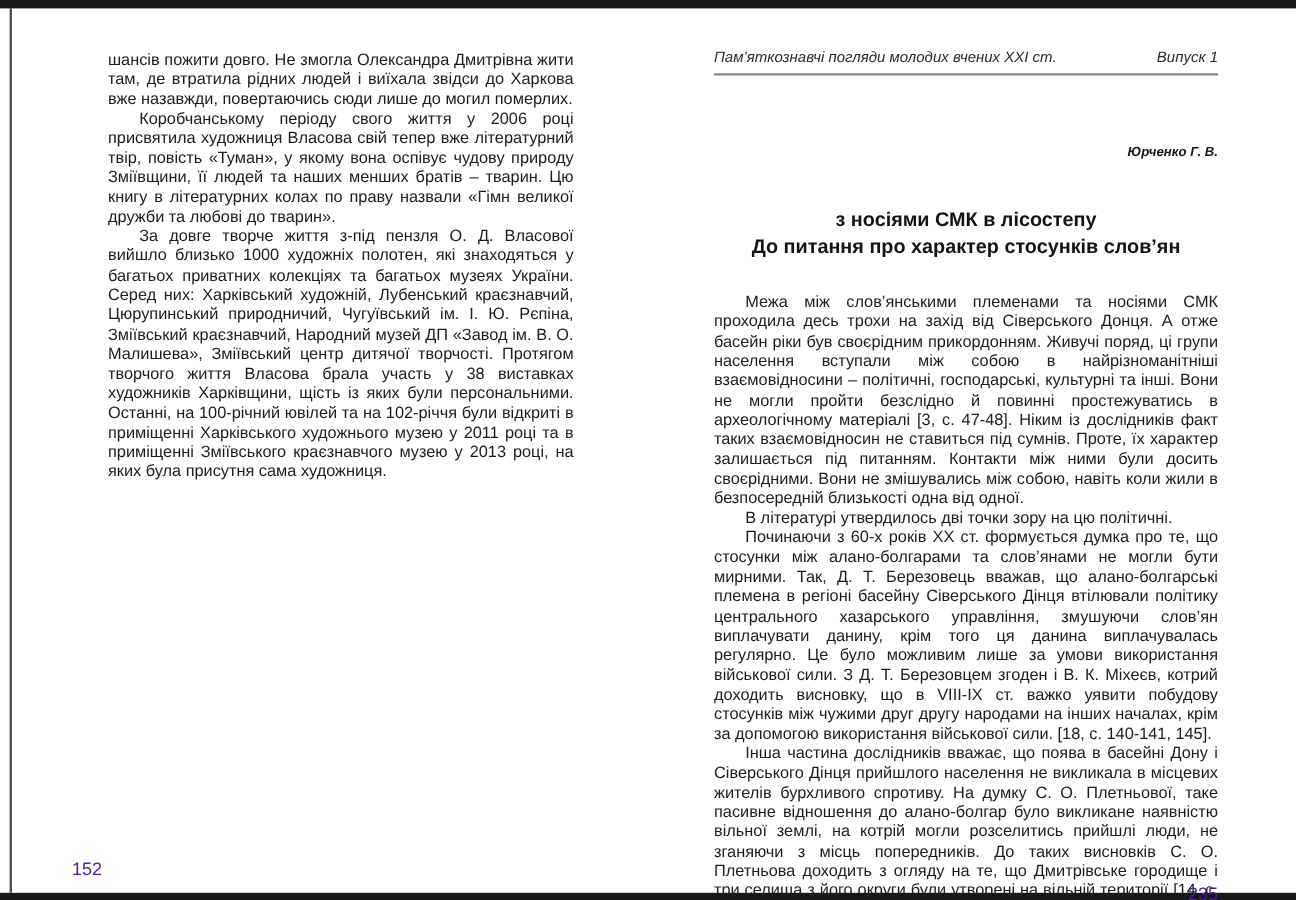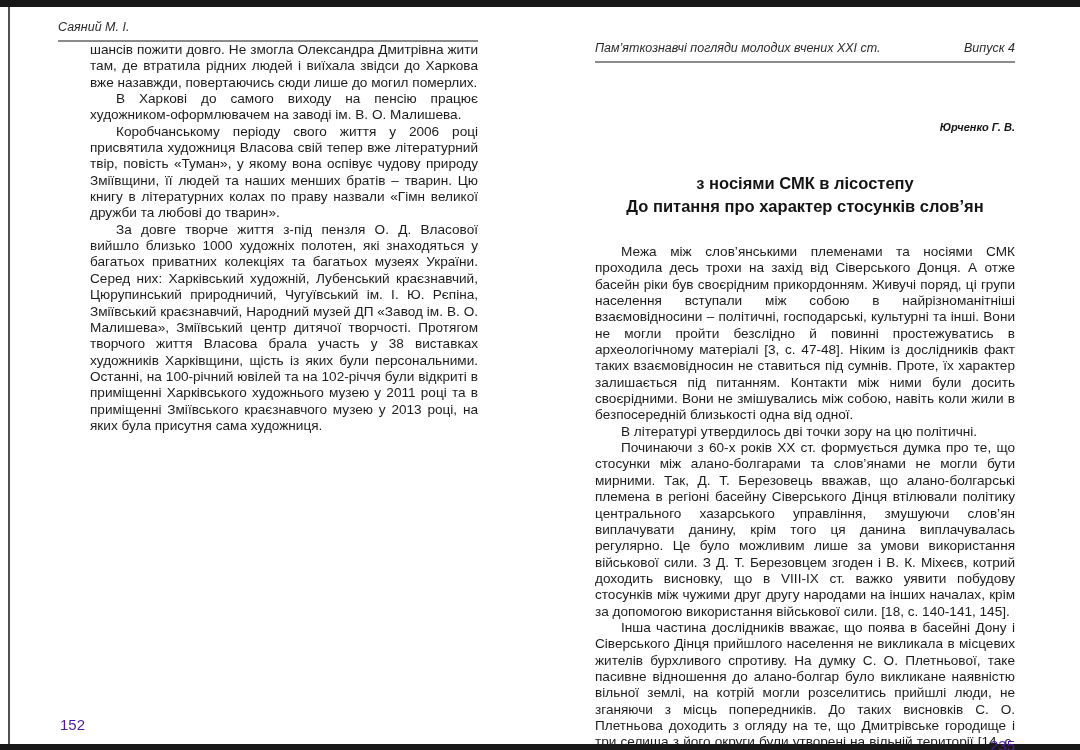--- a/index.html
+++ b/index.html
@@ -60,36 +60,32 @@
   .page-right .page-number { right: 0; }
 </style>
 </head>
 <body>
 
 <div class="scan-edge-top"></div>
 <div class="scan-edge-bottom"></div>
 <div class="scan-edge-left"></div>
 
 <div class="page page-left">
-  <div class="running-header">
-    <span>Саяний М. І.</span>
-  </div>
   <div class="body-text">
     <p class="no-indent">шансів пожити довго. Не змогла Олександра Дмитрівна жити там, де втратила рідних людей і виїхала звідси до Харкова вже назавжди, повертаючись сюди лише до могил померлих.</p>
-    <p>В Харкові до самого виходу на пенсію працює художником-оформлювачем на заводі ім. В. О. Малишева.</p>
     <p>Коробчанському періоду свого життя у 2006 році присвятила художниця Власова свій тепер вже літературний твір, повість «Туман», у якому вона оспівує чудову природу Зміївщини, її людей та наших менших братів – тварин. Цю книгу в літературних колах по праву назвали «Гімн великої дружби та любові до тварин».</p>
     <p>За довге творче життя з-під пензля О. Д. Власової вийшло близько 1000 художніх полотен, які знаходяться у багатьох приватних колекціях та багатьох музеях України. Серед них: Харківський художній, Лубенський краєзнавчий, Цюрупинський природничий, Чугуївський ім. І. Ю. Рєпіна, Зміївський краєзнавчий, Народний музей ДП «Завод ім. В. О. Малишева», Зміївський центр дитячої творчості. Протягом творчого життя Власова брала участь у 38 виставках художників Харківщини, щість із яких були персональними. Останні, на 100-річний ювілей та на 102-річчя були відкриті в приміщенні Харківського художнього музею у 2011 році та в приміщенні Зміївського краєзнавчого музею у 2013 році, на яких була присутня сама художниця.</p>
   </div>
   <div class="page-number">152</div>
 </div>
 
 <div class="page page-right">
   <div class="running-header">
     <span>Пам’яткознавчі погляди молодих вчених XXI ст.</span>
-    <span>Випуск 4</span>
+    <span>Випуск 1</span>
   </div>
   <div class="article-author">Юрченко Г. В.</div>
   <div class="article-title">
     <div>з носіями СМК в лісостепу</div>
     <div>До питання про характер стосунків слов’ян</div>
   </div>
   <div class="body-text">
     <p>Межа між слов’янськими племенами та носіями СМК проходила десь трохи на захід від Сіверського Донця. А отже басейн ріки був своєрідним прикордонням. Живучі поряд, ці групи населення вступали між собою в найрізноманітніші взаємовідносини – політичні, господарські, культурні та інші. Вони не могли пройти безслідно й повинні простежуватись в археологічному матеріалі [3, с. 47-48]. Ніким із дослідників факт таких взаємовідносин не ставиться під сумнів. Проте, їх характер залишається під питанням. Контакти між ними були досить своєрідними. Вони не змішувались між собою, навіть коли жили в безпосередній близькості одна від одної.</p>
     <p>В літературі утвердилось дві точки зору на цю політичні.</p>
     <p>Починаючи з 60-х років XX ст. формується думка про те, що стосунки між алано-болгарами та слов’янами не могли бути мирними. Так, Д. Т. Березовець вважав, що алано-болгарські племена в регіоні басейну Сіверського Дінця втілювали політику центрального хазарського управління, змушуючи слов’ян виплачувати данину, крім того ця данина виплачувалась регулярно. Це було можливим лише за умови використання військової сили. З Д. Т. Березовцем згоден і В. К. Міхеєв, котрий доходить висновку, що в VIII-IX ст. важко уявити побудову стосунків між чужими друг другу народами на інших началах, крім за допомогою використання військової сили. [18, с. 140-141, 145].</p>

